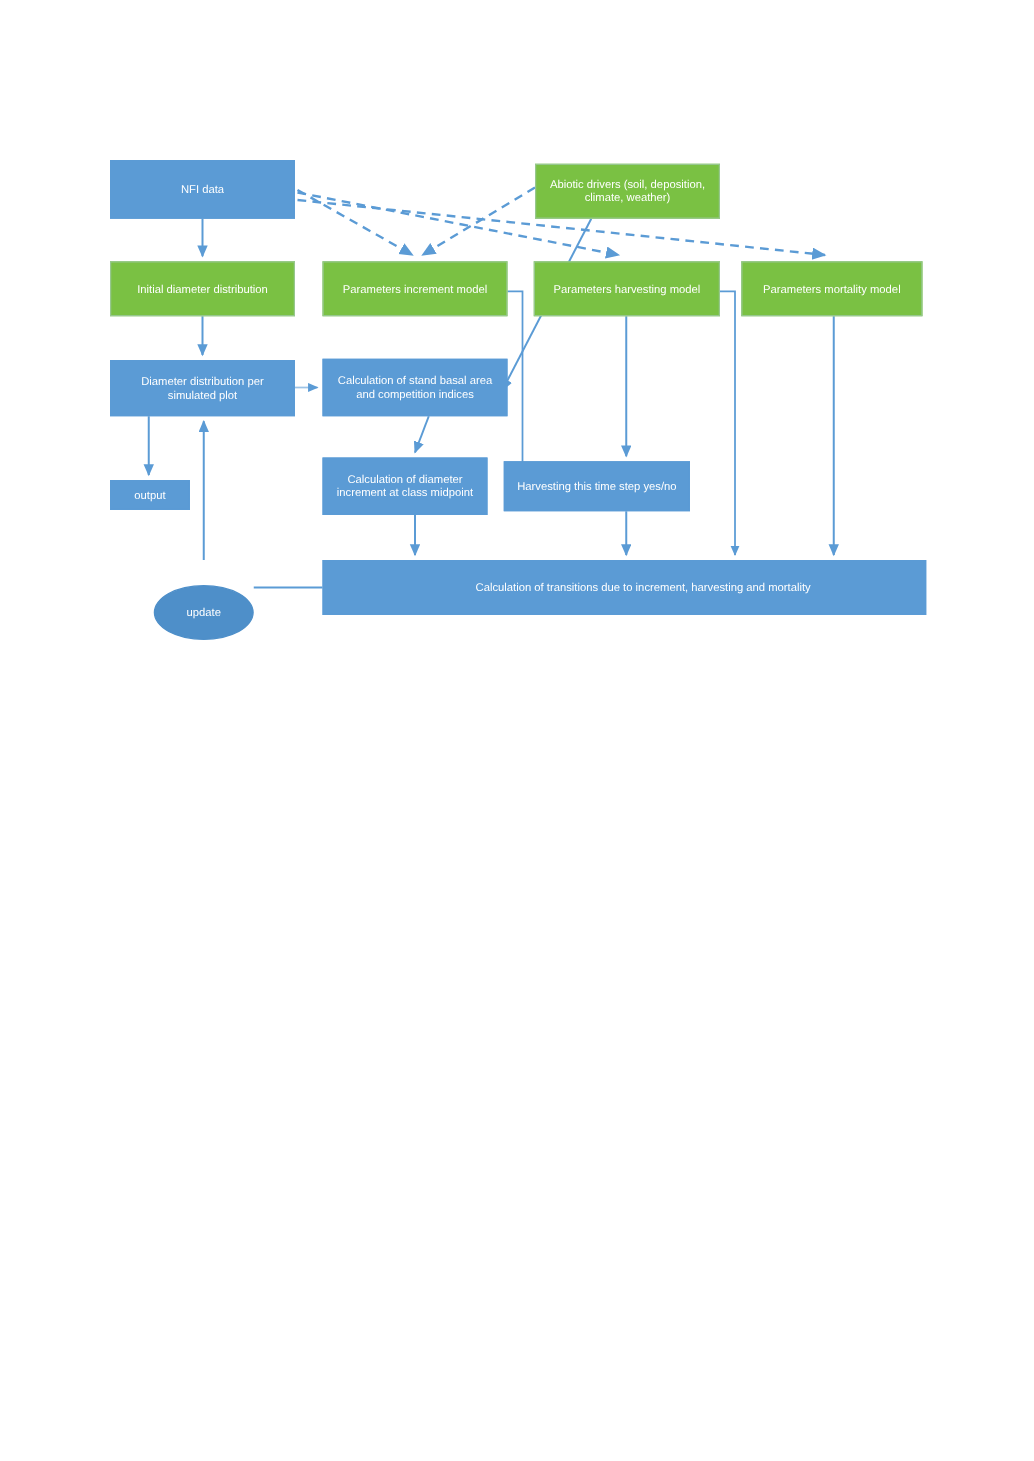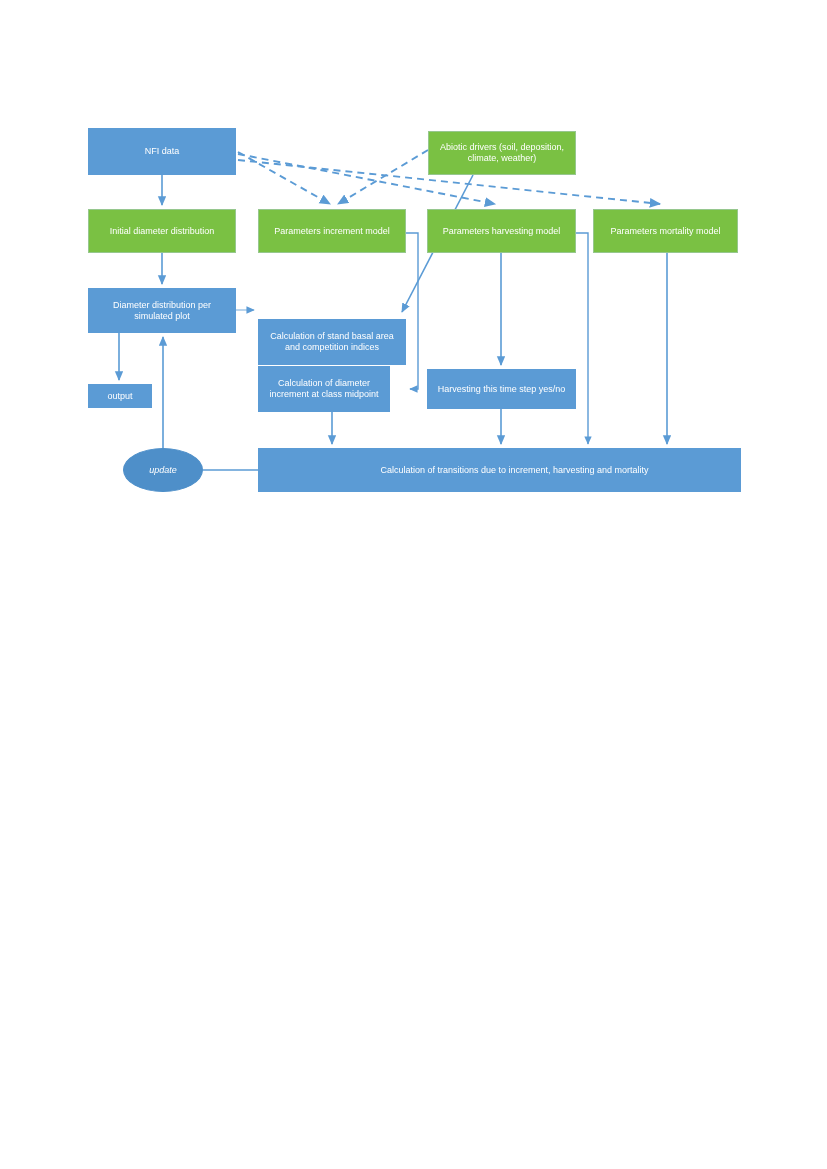--- a/index.html
+++ b/index.html
@@ -158,33 +158,33 @@
       </div>
       <div class="node green" style="left: 427px; top: 209px; width: 149px; height: 44px; font-size: 9px; text-align: center;">
         <span>Parameters harvesting model</span>
       </div>
       <div class="node green" style="left: 593px; top: 209px; width: 145px; height: 44px; font-size: 9px;">
         <span>Parameters mortality model</span>
       </div>
       <div class="node blue" style="left: 88px; top: 288px; width: 148px; height: 45px; font-size: 9px;">
         <span>Diameter distribution per simulated plot</span>
       </div>
-      <div class="node blue" style="left: 258px; top: 287px; width: 148px; height: 46px; font-size: 9px; margin-top: 32px;">
+      <div class="node blue" style="left: 258px; top: 287px; width: 148px; height: 46px; font-size: 9px;">
         <span>Calculation of stand basal area and competition indices</span>
       </div>
       <div class="node blue" style="left: 88px; top: 384px; width: 64px; height: 24px; font-size: 9px;">
         <span>output</span>
       </div>
       <div class="node blue" style="left: 258px; top: 366px; width: 132px; height: 46px; font-size: 9px;">
         <span>Calculation of diameter increment at class midpoint</span>
       </div>
-      <div class="node blue" style="left: 427px; top: 369px; width: 149px; height: 40px; font-size: 9px;">
+      <div class="node blue" style="left: 403px; top: 369px; width: 149px; height: 40px; font-size: 9px;">
         <span>Harvesting this time step yes/no</span>
       </div>
-      <div class="node ellipse" style="left: 123px; top: 448px; width: 80px; height: 44px; font-size: 9px; font-style: italic;">
+      <div class="node ellipse" style="left: 123px; top: 468px; width: 80px; height: 44px; font-size: 9px;">
         <span>update</span>
       </div>
       <div class="node blue" style="left: 258px; top: 448px; width: 483px; height: 44px; font-size: 9px; padding-left: 36px;">
         <span>Calculation of transitions due to increment, harvesting and mortality</span>
       </div>
     </div>
 
 </div>
 
 </body></html>

